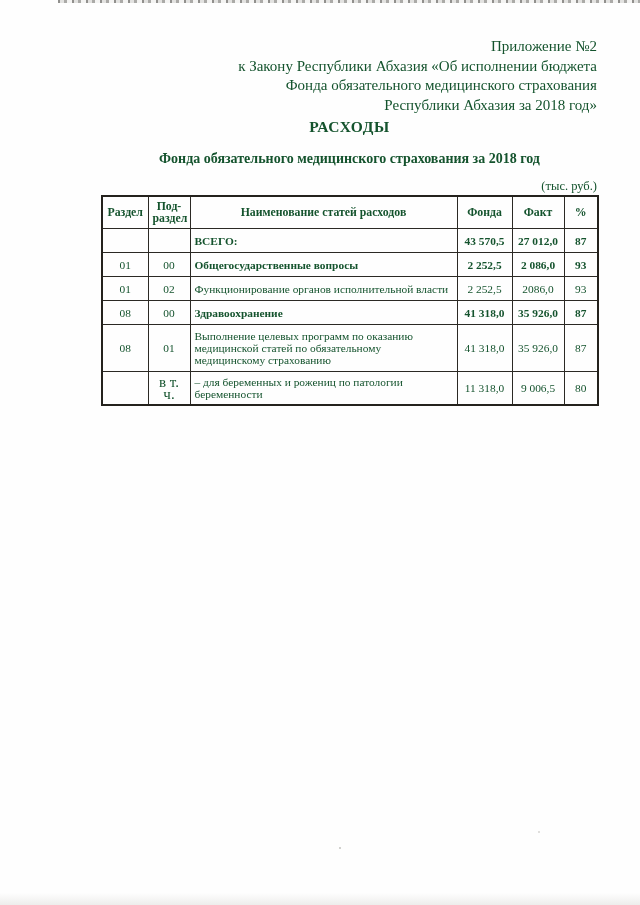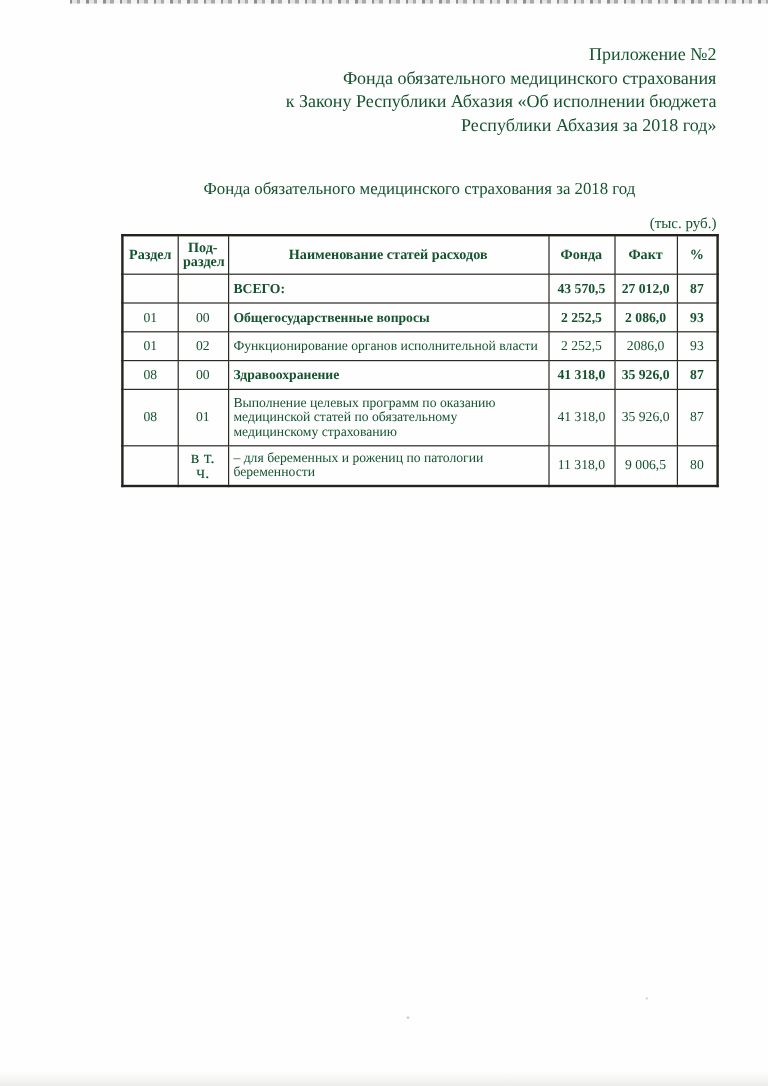--- a/index.html
+++ b/index.html
@@ -62,21 +62,21 @@
     font-weight: bold;
     font-size: 15.5px;
     letter-spacing: 0.6px;
   }
   .doc-subtitle {
     position: absolute;
     top: 151px;
     left: 62px;
     width: 575px;
     text-align: center;
-    font-weight: normal;
+    font-weight: bold;
     font-size: 14px;
   }
   .units-note {
     position: absolute;
     top: 179px;
     left: 102px;
     width: 495px;
     text-align: right;
     font-size: 12.5px;
   }
@@ -132,25 +132,26 @@
 
 <div class="page">
 
   <div class="scan-edge-top"></div>
   <div class="scan-edge-bottom"></div>
   <div class="speck speck-1"></div>
   <div class="speck speck-2"></div>
 
   <div class="appendix-block">
     <div>Приложение №2</div>
+    <div>к Закону Республики Абхазия «Об исполнении бюджета</div>
     <div>Фонда обязательного медицинского страхования</div>
-    <div>к Закону Республики Абхазия «Об исполнении бюджета</div>
     <div>Республики Абхазия за 2018 год»</div>
   </div>
 
+  <div class="doc-title">РАСХОДЫ</div>
   <div class="doc-subtitle">Фонда обязательного медицинского страхования за 2018 год</div>
   <div class="units-note">(тыс. руб.)</div>
 
   <table class="expenses-table">
     <colgroup>
       <col style="width:46px">
       <col style="width:42px">
       <col style="width:267px">
       <col style="width:55px">
       <col style="width:52px">

